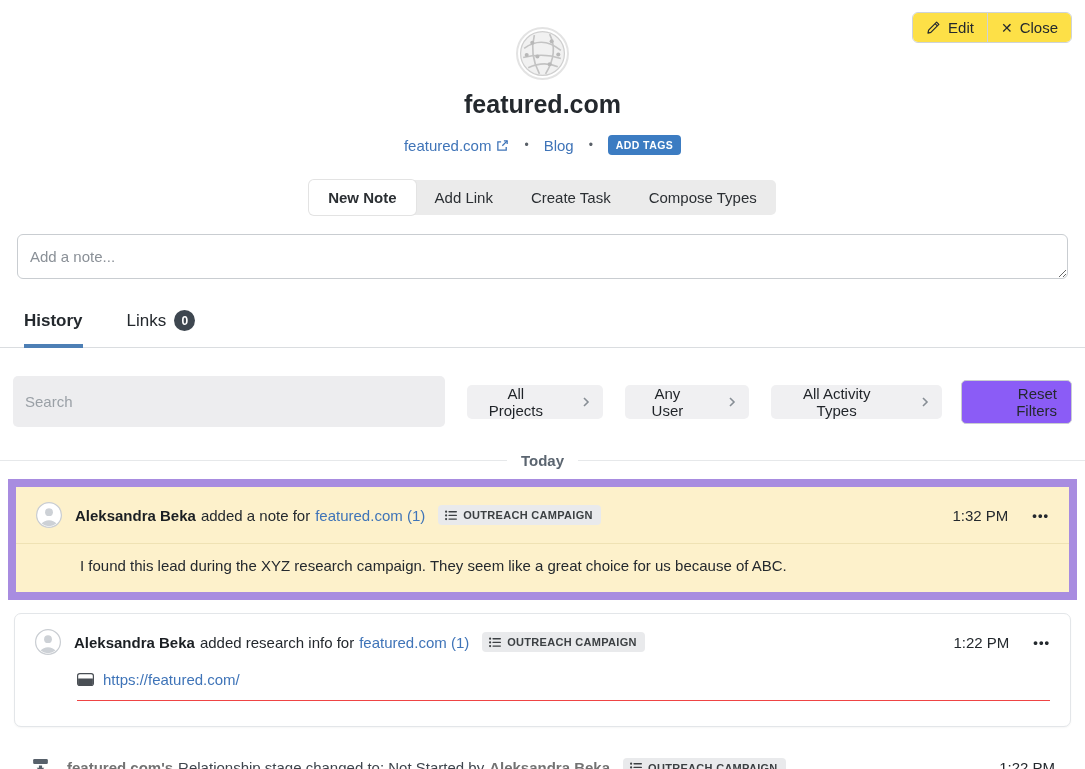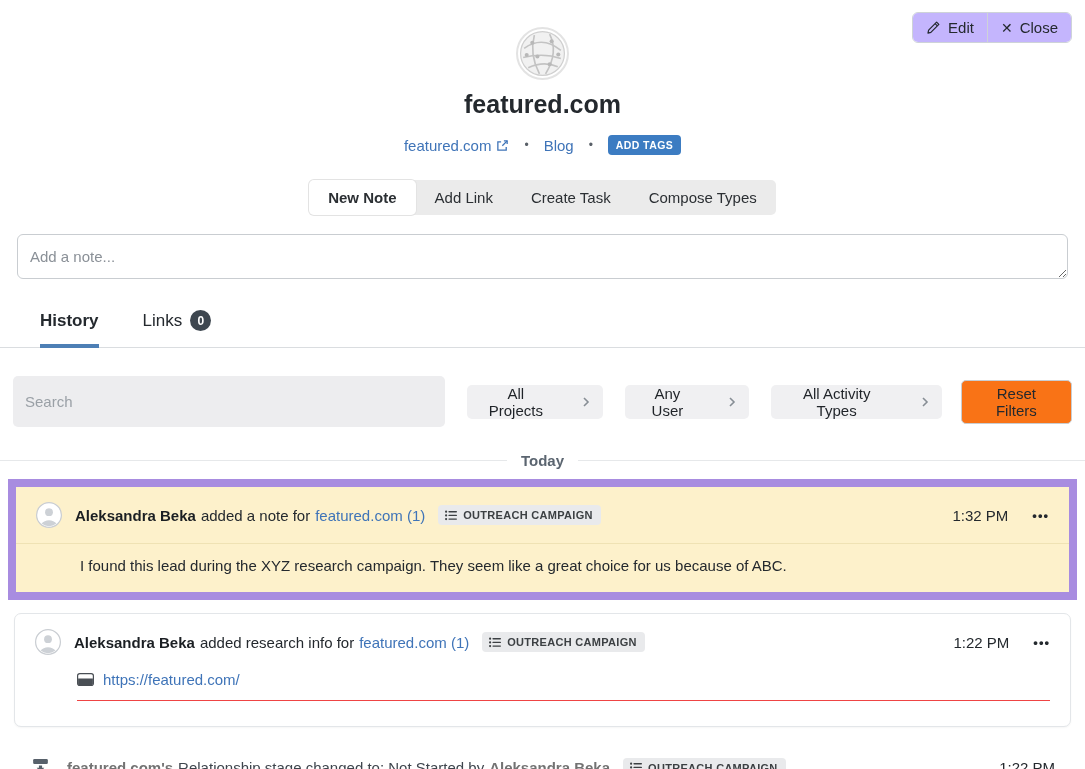--- a/index.html
+++ b/index.html
@@ -2,21 +2,21 @@
 <html><head>
 <meta charset="utf-8">
 <style>
   * { margin:0; padding:0; box-sizing:border-box; }
   html,body { width:1085px; height:769px; overflow:hidden; background:#fff;
     font-family:"Liberation Sans", sans-serif; color:#24292e; position:relative; }
 
   
   .top-actions { position:absolute; top:12px; right:13px; display:flex;
     border:1px solid #ced3d8; border-radius:6px; overflow:hidden; background:#fff; }
-  .top-actions button { display:flex; align-items:center; gap:7px; background:#c4b5fd;
+  .top-actions button { display:flex; align-items:center; gap:7px; background:#fde047;
     border:none; padding:6px 13px; font:15px "Liberation Sans",sans-serif; color:#24292e; cursor:pointer; }
   .top-actions button + button { border-left:1px solid #ced3d8; }
   .close-x { font-size:14px; color:#24292e; }
 
   
   .profile-header { padding-top:27px; text-align:center; }
   .globe-wrap { display:flex; justify-content:center; }
   .page-title { font-size:25px; font-weight:700; color:#24292e; margin-top:10px; }
   .profile-links { margin-top:16px; display:flex; justify-content:center; align-items:center; gap:15px; font-size:15px; }
   .profile-links a { color:#3f74b8; text-decoration:none; display:inline-flex; align-items:center; gap:5px; cursor:pointer; }
@@ -31,38 +31,38 @@
     font:15px "Liberation Sans",sans-serif; color:#2b2f33; border-radius:5px; cursor:pointer; }
   .tab-group button.active { background:#fff; font-weight:700; box-shadow:0 0 0 1px #e3e3e3; }
 
   
   .note-area { margin:19px 17px 0; }
   .note-area textarea { width:100%; height:45px; border:1px solid #c9cdd1; border-radius:6px;
     padding:13px 12px; font:15px "Liberation Sans",sans-serif; color:#24292e; resize:both; }
   .note-area textarea::placeholder { color:#8a9097; }
 
   
-  .view-tabs { margin-top:27px; padding:0 0 0 40px; border-bottom:1px solid #dadde0;
+  .view-tabs { margin-top:27px; padding:0 0 0 24px; border-bottom:1px solid #dadde0;
     display:flex; gap:44px; }
   .view-tab { padding-bottom:13px; font-size:17px; color:#24292e; cursor:pointer;
     display:flex; align-items:center; gap:8px; border-bottom:4px solid transparent; margin-bottom:-1px; }
   .view-tab.active { font-weight:700; border-bottom-color:#4d7fb5; }
   .count-badge { background:#3e4750; color:#fff; font-size:12px; font-weight:700;
     width:21px; height:21px; border-radius:50%; display:inline-flex; align-items:center; justify-content:center; }
 
   
   .filter-row { margin:28px 13px 0; display:flex; align-items:center; }
   .search-input { width:447px; height:51px; background:#ededef; border:none; border-radius:5px;
     padding:0 12px; font:15px "Liberation Sans",sans-serif; color:#24292e; }
   .search-input::placeholder { color:#9aa0a6; }
   .filter-dd { margin-left:22px; height:34px; background:#f0f0f2; border:none; border-radius:5px;
     padding:0 13px; display:inline-flex; align-items:center; gap:31px;
     font:15px "Liberation Sans",sans-serif; color:#1f2328; cursor:pointer; }
-  .reset-btn { margin-left:19px; height:44px; background:#f97316; border:1px solid #c9cdd1; border-radius:5px;
-    padding:0 14px; font:15px "Liberation Sans",sans-serif; color:#24292e; cursor:pointer; }
+  .reset-btn { margin-left:19px; height:44px; background:#8b5cf6; border:1px solid #c9cdd1; border-radius:5px;
+    padding:0 14px; font:15px "Liberation Sans",sans-serif; color:#24292e; cursor:pointer;text-align:right; }
 
   
   .date-divider { margin:25px 0 0; display:flex; align-items:center; gap:14px; }
   .date-divider .line { flex:1; height:1px; background:#e6e8ea; }
   .date-divider .label { font-size:15px; font-weight:700; color:#5b6570; }
 
   
   .entry-highlight { margin:10px 8px 0; border:8px solid #a88ce0; background:#fdf1cb; }
   .entry-header { display:flex; align-items:center; padding:15px 20px; }
   .entry-text { display:inline-flex; align-items:center; gap:5px; font-size:15px; white-space:nowrap; }

